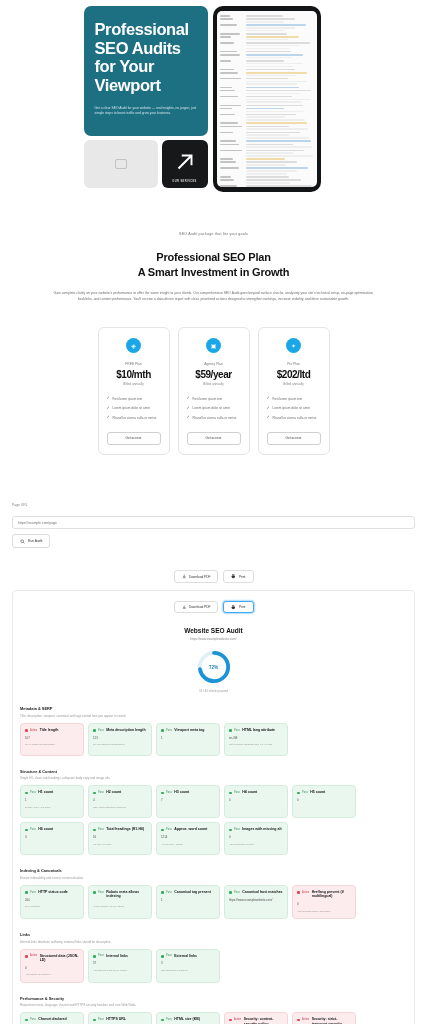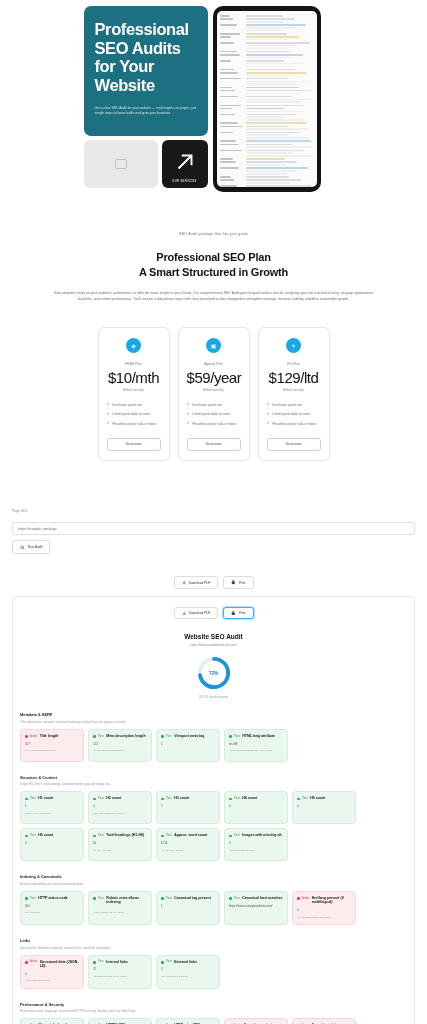--- a/index.html
+++ b/index.html
@@ -96,21 +96,21 @@
     width: 72px; border: 1px solid #e4e4e4; border-radius: 6px;
     padding: 10px 8px 9px 8px; text-align: center; background: #fff;
   }
   .pc-ico {
     width: 15px; height: 15px; border-radius: 50%;
     background: #1aa7e8; margin: 0 auto 9px auto;
     display: flex; align-items: center; justify-content: center;
     color: #fff; font-size: 6px;
   }
   .pc-name { font-size: 3.3px; color: #777; margin-bottom: 3px; }
-  .pc-price { font-size: 15px; font-weight: 400; letter-spacing: -0.45px; color: #111; }
+  .pc-price { font-size: 10px; font-weight: 700; letter-spacing: -0.45px; color: #111; }
   .pc-billed { font-size: 3.2px; color: #8a8a8a; margin-top: 2px; }
   .pc-feats { margin-top: 11px; display: flex; flex-direction: column; gap: 5.5px; text-align: left; }
   .pc-feat { display: flex; gap: 3px; align-items: center; }
   .pc-check { color: #4a4a4a; font-size: 3.6px; line-height: 1; }
   .pc-feat span.t { font-size: 3.1px; color: #6f6f6f; }
   .pc-btn {
     margin-top: 12px; border: 1px solid #cfcfcf; border-radius: 3px;
     padding: 3.5px 0; font-size: 3.2px; color: #444; background: #fff;
     width: 100%; font-family: inherit; cursor: pointer;
   }
@@ -178,21 +178,21 @@
   .card-val { font-size: 2.9px; color: #555; margin-top: 3.5px; line-height: 1.4; word-break: break-word; }
   .card-note { font-size: 2.5px; color: #989898; margin-top: 3.5px; line-height: 1.45; }
 </style>
 </head>
 <body>
 
 <div class="hero-wrap">
   <div class="hero">
     <div class="hero-left">
       <div class="hero-card">
-        <div class="hero-title">Professional SEO Audits for Your Website</div>
+        <div class="hero-title">Professional SEO Audits for Your Viewport</div>
         <div class="hero-sub">Get a clear SEO Audit for your website — real insights, no jargon, just simple steps to boost traffic and grow your business.</div>
       </div>
       <div class="hero-lowrow">
         <div class="hero-gray">
           <div class="hero-gray-ico"></div>
         </div>
         <div class="hero-dark">
           <svg class="hero-arrow" viewBox="0 0 24 24" fill="none" stroke="#ffffff" stroke-width="1.8">
             <path d="M6 18 L18 6 M9 6 H18 V15"></path>
           </svg>
@@ -472,21 +472,21 @@
           </div>
         </div>
     </div>
   </div>
 </div>
 
 <div class="intro">
   <div class="intro-eyebrow">SEO Audit package that fits your goals</div>
   <div class="intro-h2">
     <div>Professional SEO Plan</div>
-    <div>A Smart Structured in Growth</div>
+    <div>A Smart Investment in Growth</div>
   </div>
   <div class="intro-p">Gain complete clarity on your website's performance or offer the same insight to your clients. Our comprehensive SEO Audit goes beyond surface checks, analysing your site's technical setup, on-page optimisation, backlinks, and content performance. You'll receive a data-driven report with clear, prioritised actions designed to strengthen rankings, increase visibility, and drive sustainable growth.</div>
 </div>
 
 <div class="pricing" id="pricing">
     <div class="pcard"><div class="pc-ico">◈</div><div class="pc-name">FREE Plan</div><div class="pc-price">$10/mth</div><div class="pc-billed">Billed annually</div><div class="pc-feats">
         <div class="pc-feat">
           <span class="pc-check">✓</span>
           <span class="t">Fast lorem ipsum text</span>
         </div>
@@ -506,21 +506,21 @@
         </div>
         <div class="pc-feat">
           <span class="pc-check">✓</span>
           <span class="t">Lorem ipsum dolor sit amet</span>
         </div>
         <div class="pc-feat">
           <span class="pc-check">✓</span>
           <span class="t">Phasellus viverra nulla or metus</span>
         </div>
       </div><button class="pc-btn">Get access</button></div>
-    <div class="pcard"><div class="pc-ico">✦</div><div class="pc-name">Pro Plan</div><div class="pc-price">$129/ltd</div><div class="pc-billed">Billed annually</div><div class="pc-feats">
+    <div class="pcard"><div class="pc-ico">✦</div><div class="pc-name">Pro Plan</div><div class="pc-price">$202/ltd</div><div class="pc-billed">Billed annually</div><div class="pc-feats">
         <div class="pc-feat">
           <span class="pc-check">✓</span>
           <span class="t">Fast lorem ipsum text</span>
         </div>
         <div class="pc-feat">
           <span class="pc-check">✓</span>
           <span class="t">Lorem ipsum dolor sit amet</span>
         </div>
         <div class="pc-feat">
           <span class="pc-check">✓</span>

